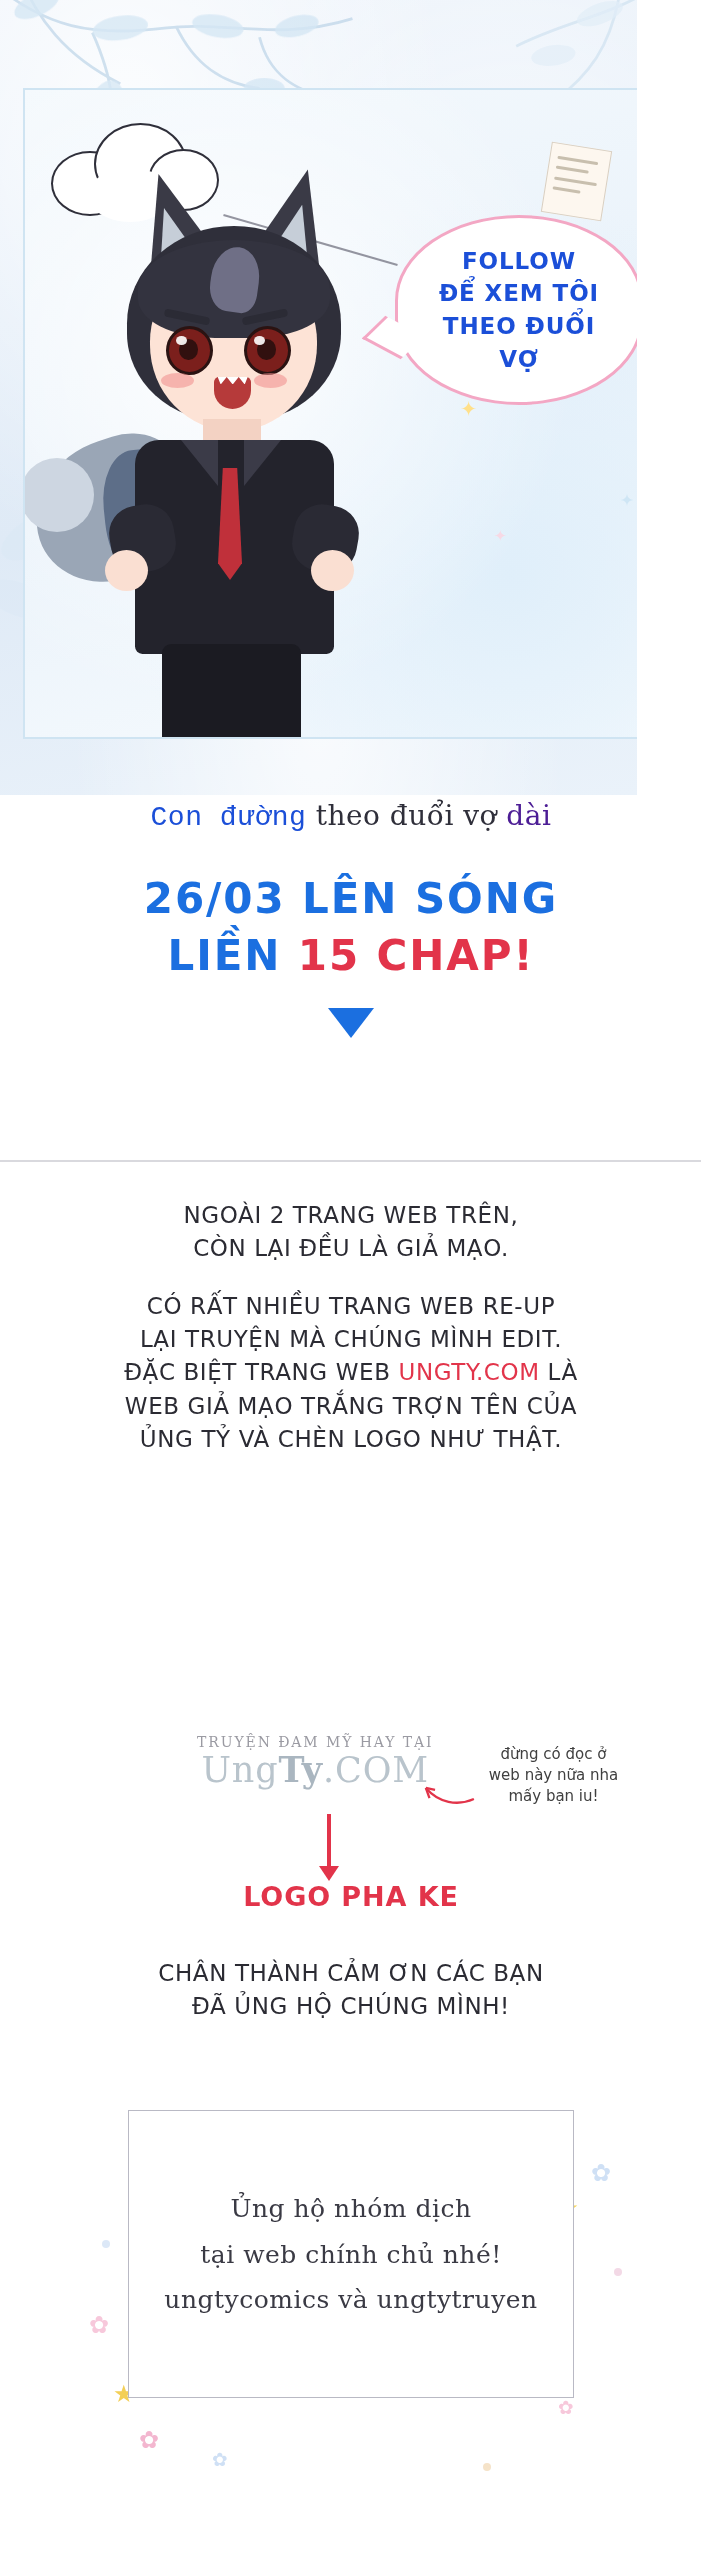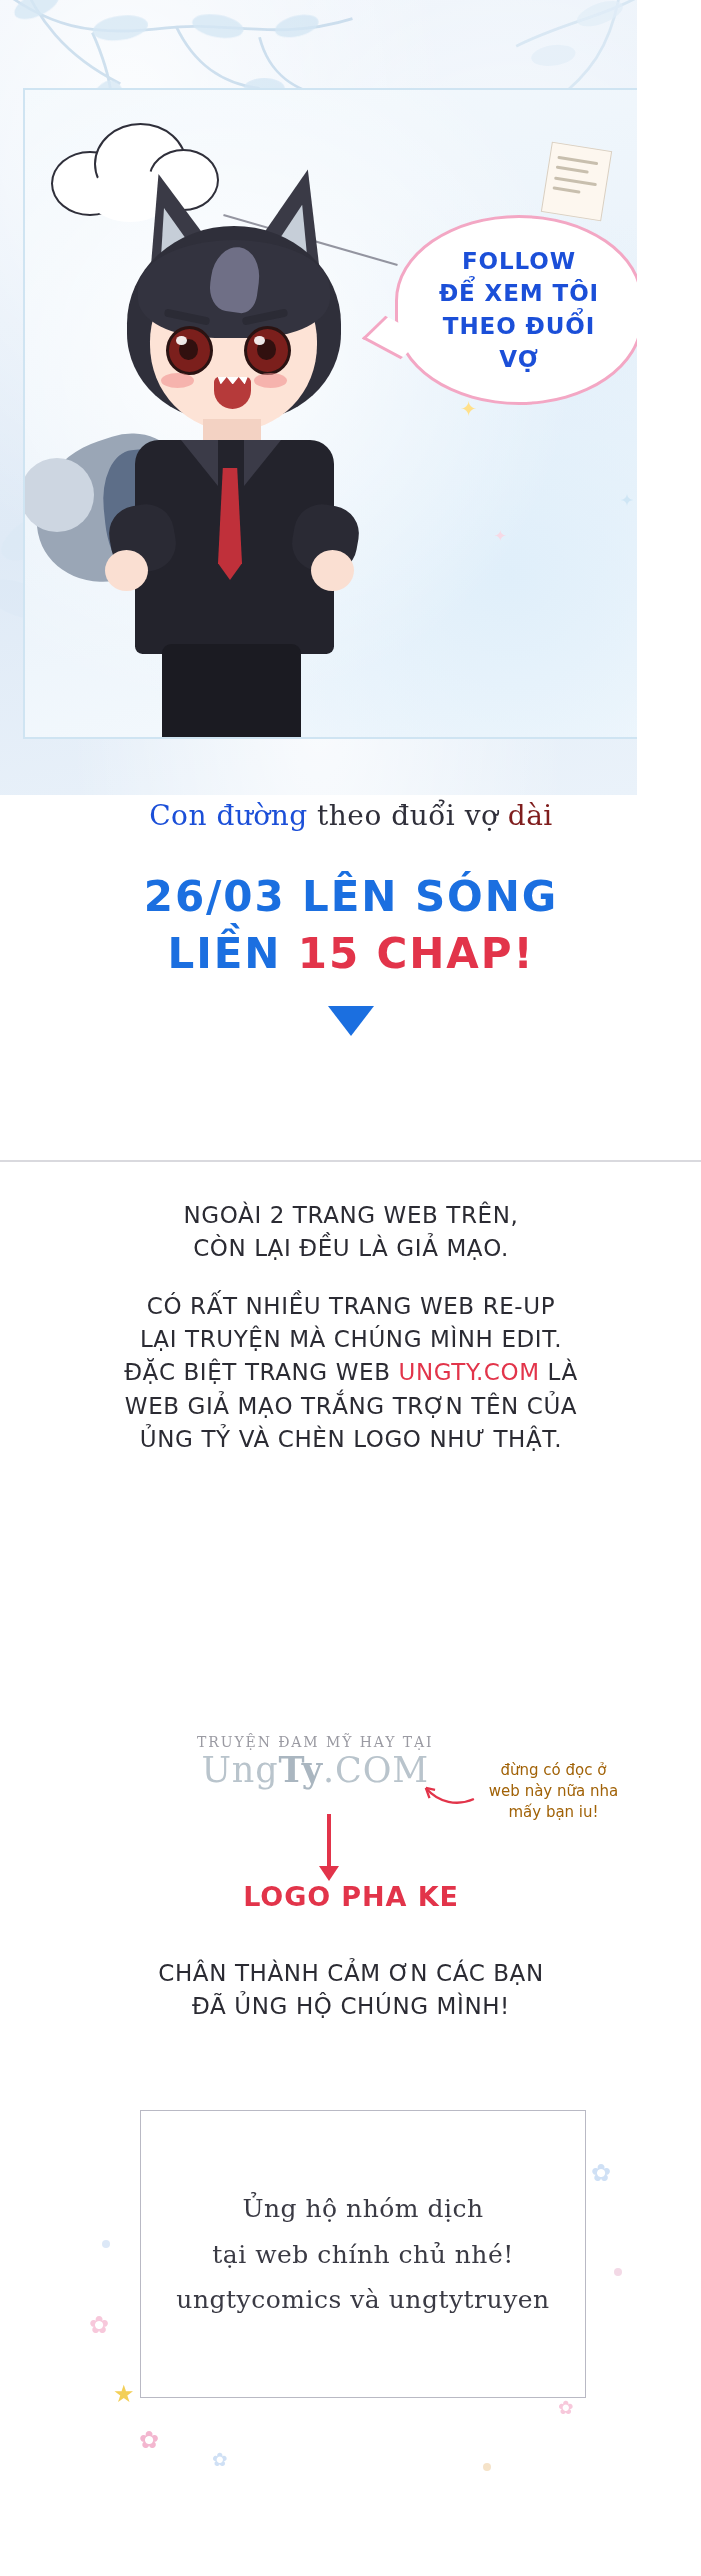--- a/index.html
+++ b/index.html
@@ -392,22 +392,22 @@
     width: 702px;
     text-align: center;
   }
   .hl-sub {
     font-family: "DejaVu Serif", serif;
     font-size: 28px;
     line-height: 1.5;
     color: #2f2f3a;
     letter-spacing: 0.5px;
   }
-  .hl-sub .accent { color: #1b4fd8; }
-  .hl-sub .accent2 { color: #7f1d1d; }
+  .hl-sub .accent { color: #1b4fd8; font-family: Liberation Mono, monospace; }
+  .hl-sub .accent2 { color: #4c1d95; }
   .hl-big {
     margin-top: 32px;
     font-family: "DejaVu Sans", sans-serif;
     font-weight: 700;
     font-size: 42px;
     line-height: 1.35;
     color: #1b6fe0;
     letter-spacing: 1.9px;
   }
   .hl-big .red { color: #e2344a; }
@@ -468,23 +468,23 @@
     font-family: "DejaVu Serif", serif;
     font-size: 35px;
     color: #b9c4cc;
     letter-spacing: 0.9px;
     line-height: 1;
     margin-top: 1.9px;
   }
   .fake-logo .brand b { color: #aab6c0; font-weight: 700; }
   .handnote {
     position: absolute;
-    left: 465px; top: 26px;
+    left: 465px; top: 10px;
     width: 177px;
-    color: #a16207;
+    color: #404040;
     font-family: "DejaVu Sans", sans-serif;
     font-size: 15px;
     line-height: 1.4;
     text-align: center;
   }
   .curvy-arrow {
     position: absolute;
     left: 420px; top: 41px;
     width: 56px; height: 37px;
   }
@@ -531,21 +531,21 @@
   
   .card-wrap {
     position: absolute;
     left: 0;
     top: 2073px;
     width: 702px;
     height: 446px;
   }
   .card {
     position: absolute;
-    left: 140px;
+    left: 128px;
     top: 37px;
     width: 446px;
     height: 288px;
     border: 1.9px solid #b9b9c4;
     background: #ffffff;
     box-sizing: border-box;
     display: flex;
     flex-direction: column;
     align-items: center;
     justify-content: center;

